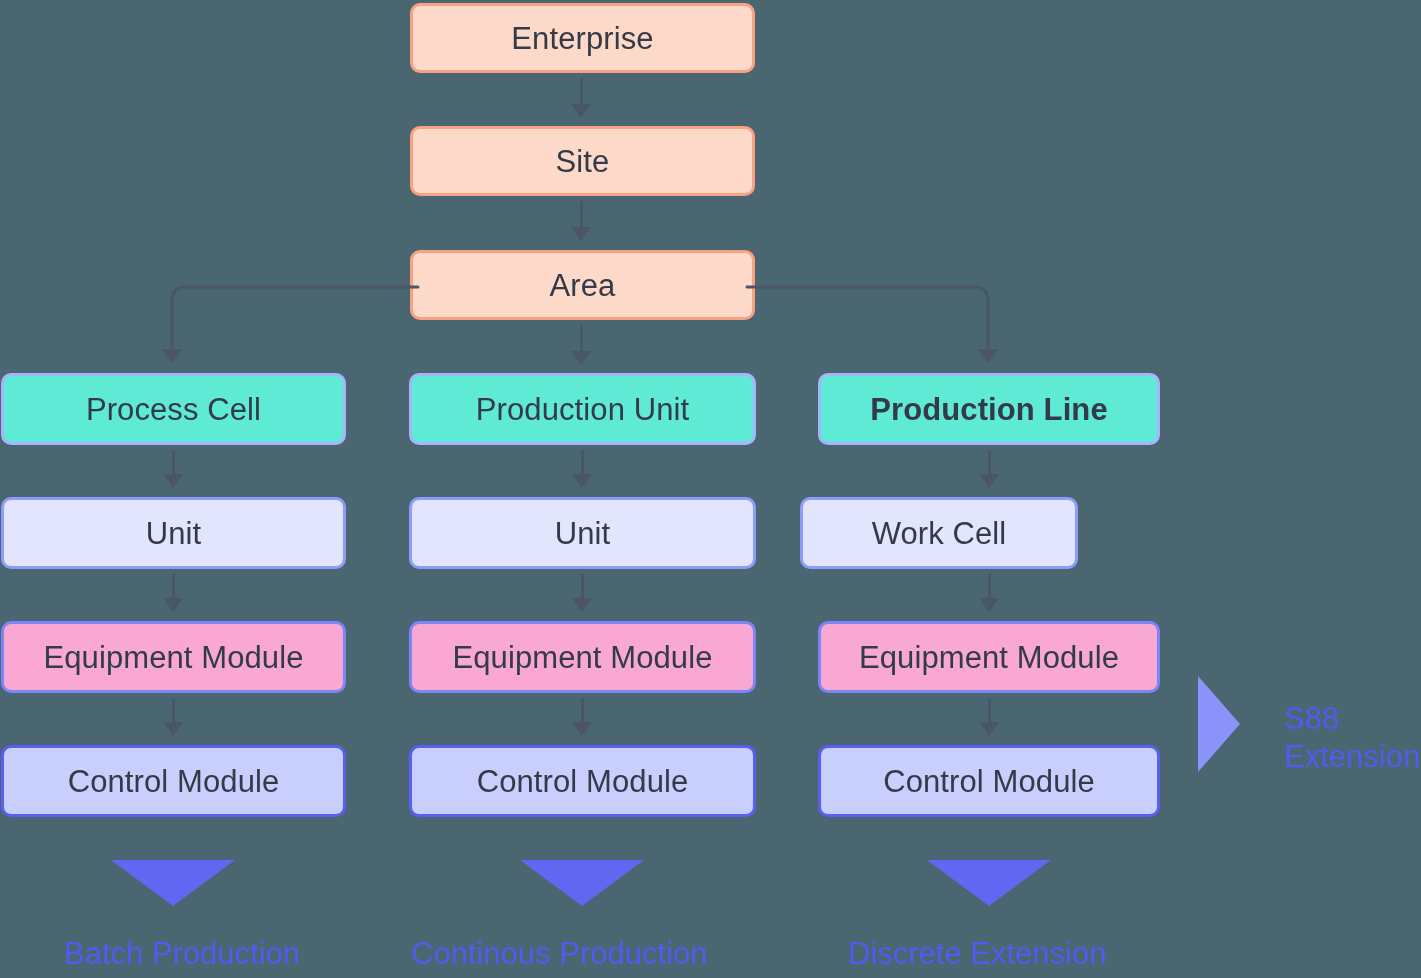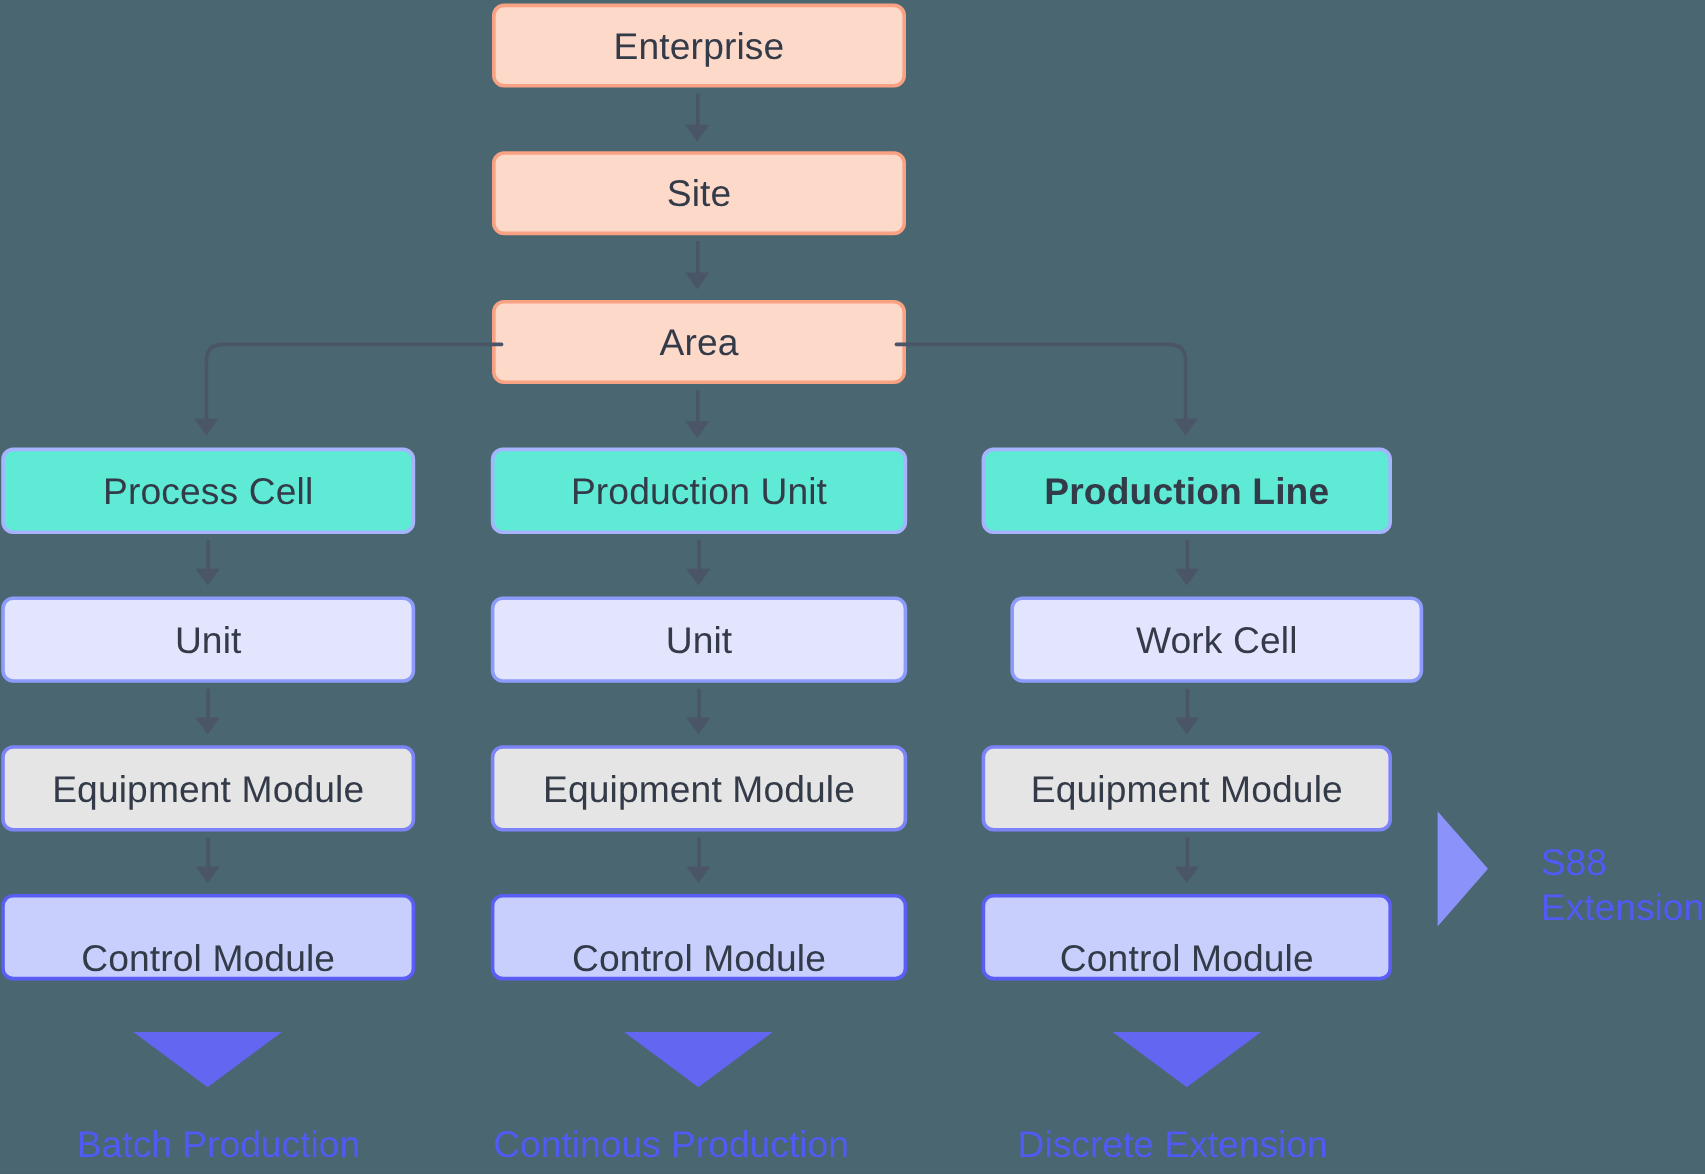--- a/index.html
+++ b/index.html
@@ -29,22 +29,22 @@
     font-size: 31px;
     color: #333a48;
     letter-spacing: 0.1px;
     line-height: 1;
     white-space: nowrap;
   }
   
   .t-ent   { background: #fdd9c9; border-color: #f9a183; }
   .t-one   { background: #5eead4; border-color: #a5b4fc; }
   .t-two   { background: #e2e5fd; border-color: #8d9cfb; }
-  .t-three { background: #e5e5e5; border-color: #7c84f8; }
-  .t-four  { background: #c9cffc; border-color: #5b5ef5; align-items: flex-end; }
+  .t-three { background: #f9a8d4; border-color: #7c84f8; }
+  .t-four  { background: #c9cffc; border-color: #5b5ef5; }
 
   
   .arrow-v {
     position: absolute;
     width: 3px;
     background: #4a5568;
   }
   .arrow-head {
     position: absolute;
     width: 0;
@@ -180,21 +180,21 @@
 
   <div class="tri-down" style="left:520px; top:860px;"></div>
   <div class="caption" style="left:411px; top:938px;">Continous Production</div>
 
   <div class="node t-one" style="left:818px; top:373px; width:342px; height:72px;font-weight:bold;">
     <span>Production Line</span>
   </div>
   <div class="arrow-v" style="left:988px; top:450px; height:26px;"></div>
   <div class="arrow-head" style="left:979px; top:474px;"></div>
 
-  <div class="node t-two" style="left:842px; top:497px; width:344px; height:72px;">
+  <div class="node t-two" style="left:800px; top:497px; width:278px; height:72px;">
     <span>Work Cell</span>
   </div>
   <div class="arrow-v" style="left:988px; top:574px; height:26px;"></div>
   <div class="arrow-head" style="left:979px; top:598px;"></div>
 
   <div class="node t-three" style="left:818px; top:621px; width:342px; height:72px;">
     <span>Equipment Module</span>
   </div>
   <div class="arrow-v" style="left:988px; top:698px; height:26px;"></div>
   <div class="arrow-head" style="left:979px; top:722px;"></div>

